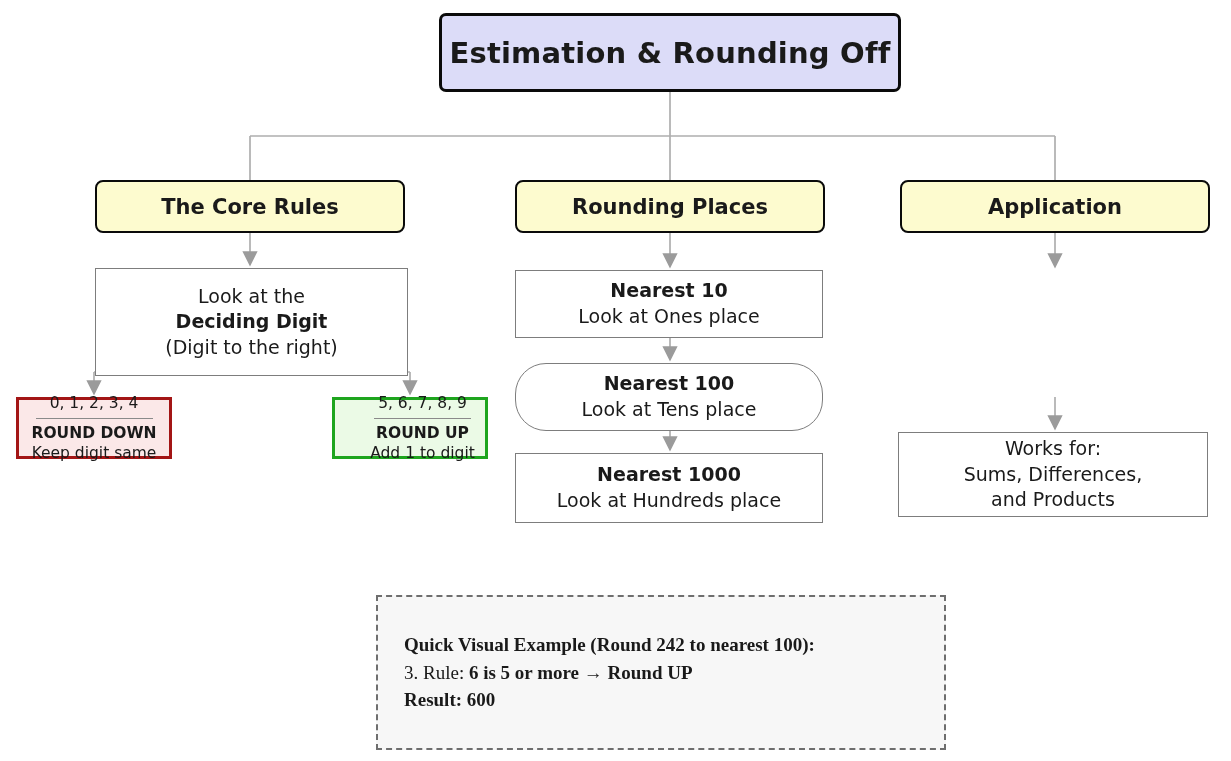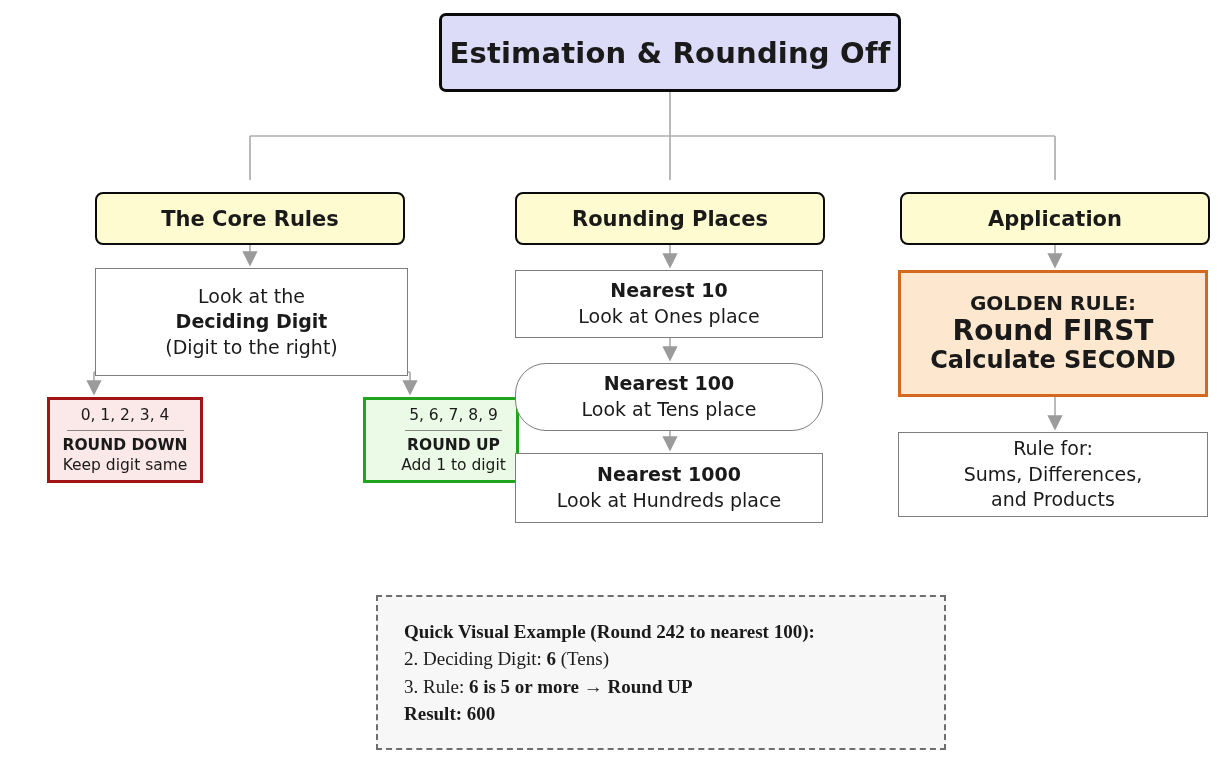--- a/index.html
+++ b/index.html
@@ -9,29 +9,29 @@
   }
   .box{position:absolute;box-sizing:border-box;display:flex;flex-direction:column;
        align-items:center;justify-content:center;text-align:center;background:#ffffff;}
   .title-box{
     left:439px;top:13px;width:462px;height:79px;
     background:#dcdcf8;border:3.5px solid #0a0a0a;border-radius:7px;
     font-weight:bold;font-size:29px;letter-spacing:.2px;
   }
   .header-box{
     top:180px;width:310px;height:53px;background:#fdfbcf;
-    border:2.5px solid #0a0a0a;border-radius:8px;font-weight:bold;font-size:21px;margin-top:12px;
+    border:2.5px solid #0a0a0a;border-radius:8px;font-weight:bold;font-size:21px;
   }
   .hdr-left{left:95px;} .hdr-mid{left:515px;} .hdr-right{left:900px;}
   .plain-box{border:1.5px solid #7d7d7d;font-size:19px;line-height:1.35;}
   .deciding-box{left:95px;top:268px;width:313px;height:108px;}
   .step-box{left:515px;width:308px;height:68px;}
   .works-box{left:898px;top:432px;width:310px;height:85px;}
   .rule-box{
-    width:156px;height:86px;top:397px;font-size:15.5px;line-height:1.3;margin-left:31px;
+    width:156px;height:62px;top:397px;font-size:15.5px;line-height:1.3;
   }
   .rule-down{left:16px;background:#fbe8e8;border:3px solid #a31515;}
   .rule-up{left:332px;background:#ebfae6;border:3px solid #1ea51e;padding-left:25px;}
   .rule-box .sep{width:78%;border-top:1.5px solid #8a8a8a;margin:5px 0 4px 0;}
   .golden-box{
     left:898px;top:270px;width:310px;height:127px;
     background:#fde8cf;border:3px solid #d2691e;line-height:1.16;
   }
   .golden-l1{font-weight:bold;font-size:20px;}
   .golden-l2{font-weight:bold;font-size:28px;}
@@ -114,32 +114,26 @@
   </div>
   <div class="box plain-box step-box" style="top:363px;border-radius:31px;">
     <div class="b">Nearest 100</div>
     <div>Look at Tens place</div>
   </div>
   <div class="box plain-box step-box" style="top:453px;height:70px;">
     <div class="b">Nearest 1000</div>
     <div>Look at Hundreds place</div>
   </div>
 
-  <div class="box golden-box">
-    <div class="golden-l1">GOLDEN RULE:</div>
-    <div class="golden-l2">Round FIRST</div>
-    <div class="golden-l3">Calculate SECOND</div>
-  </div>
 
   <div class="box plain-box works-box">
-    <div>Rule for:</div>
+    <div>Works for:</div>
     <div>Sums, Differences,</div>
     <div>and Products</div>
   </div>
 
   <div class="box example-box">
     <div class="b">Quick Visual Example (Round 242 to nearest 100):</div>
-    <div><span>2. Deciding Digit: </span><span class="b">6</span><span> (Tens)</span></div>
     <div><span>3. Rule: </span><span class="b">6 is 5 or more → Round UP</span></div>
     <div class="b">Result: 600</div>
   </div>
 
 </div>
 
 </body></html>

